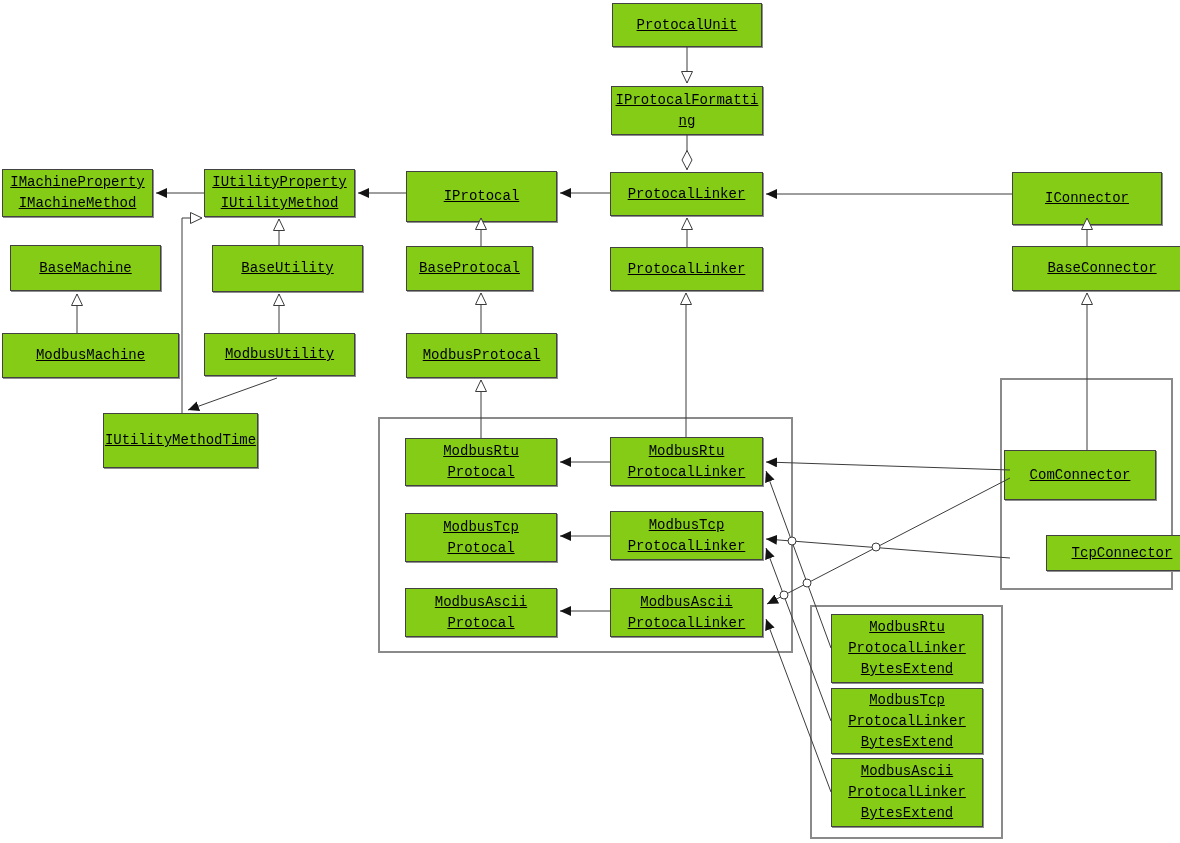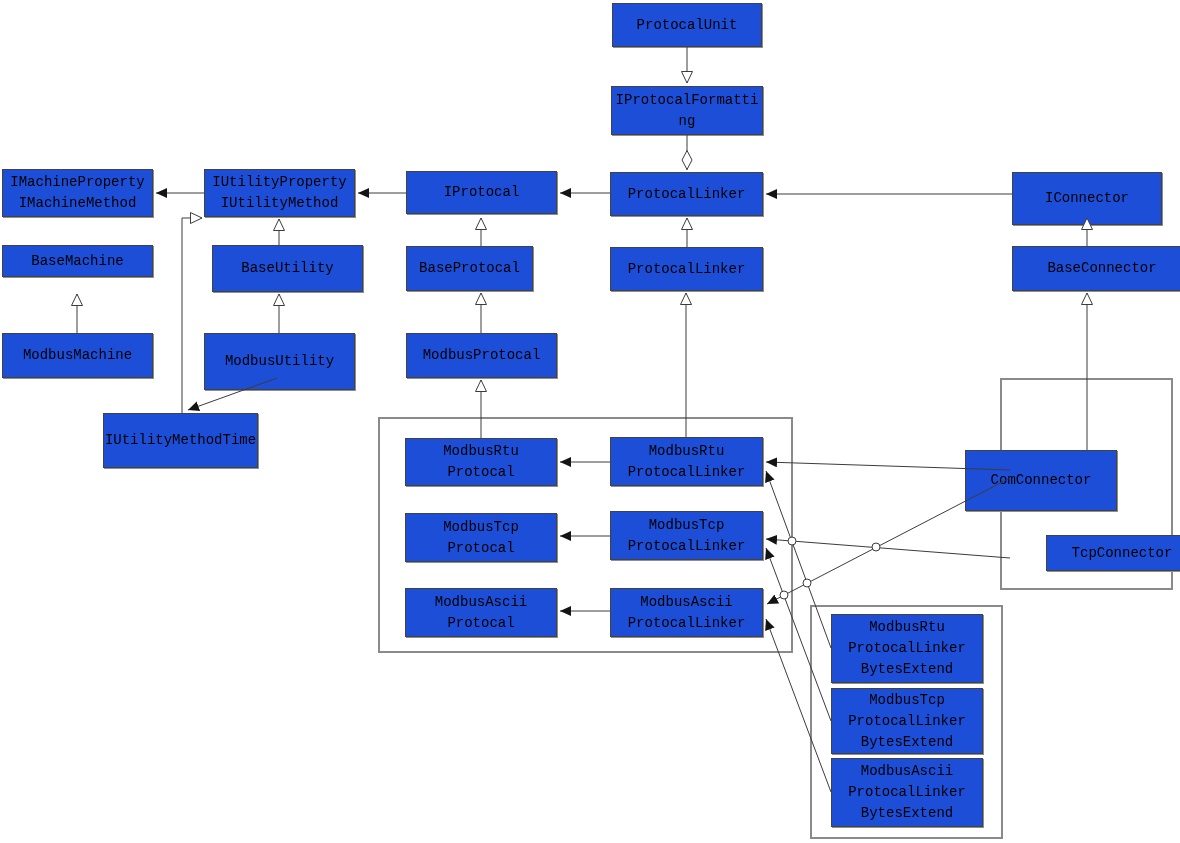--- a/index.html
+++ b/index.html
@@ -3,28 +3,29 @@
 <meta charset="utf-8">
 <style>
   html,body{margin:0;padding:0;}
   body{
     width:1180px;height:843px;position:relative;background:#ffffff;
     font-family:"Liberation Mono","DejaVu Sans Mono",monospace;
     overflow:hidden;
   }
   .node{
     position:absolute;
-    background:#1d4ed8;
+    background:#84cc16;
     border:1px solid #424242;
     box-shadow:1px 1px 0 #8e8e8e;
     display:flex;align-items:center;justify-content:center;
     text-align:center;
     font-size:14px;line-height:21px;color:#000000;
     white-space:pre-line;
     box-sizing:border-box;
+    text-decoration:underline;
   }
   .group{
     position:absolute;
     border:2px solid #8a8a8a;
     background:transparent;
     box-sizing:border-box;
   }
   svg.edges{
     position:absolute;left:0;top:0;z-index:5;pointer-events:none;
   }
@@ -35,39 +36,39 @@
 <div class="group" style="left:378px;top:417px;width:415px;height:236px"></div>
 <div class="group" style="left:1000px;top:378px;width:173px;height:212px"></div>
 <div class="group" style="left:810px;top:605px;width:193px;height:234px"></div>
 
 <div class="node" style="left:612px;top:3px;width:150px;height:44px"><span>ProtocalUnit</span></div>
 <div class="node" style="left:611px;top:86px;width:152px;height:49px"><span>IProtocalFormatti
 ng</span></div>
 <div class="node" style="left:610px;top:172px;width:153px;height:44px"><span>ProtocalLinker</span></div>
 <div class="node" style="left:610px;top:247px;width:153px;height:44px"><span>ProtocalLinker</span></div>
 
-<div class="node" style="left:406px;top:171px;width:151px;height:43px"><span>IProtocal</span></div>
+<div class="node" style="left:406px;top:171px;width:151px;height:51px"><span>IProtocal</span></div>
 <div class="node" style="left:406px;top:246px;width:127px;height:45px"><span>BaseProtocal</span></div>
 <div class="node" style="left:406px;top:333px;width:151px;height:45px"><span>ModbusProtocal</span></div>
 
 <div class="node" style="left:204px;top:169px;width:151px;height:48px"><span>IUtilityProperty
 IUtilityMethod</span></div>
 <div class="node" style="left:212px;top:245px;width:151px;height:47px"><span>BaseUtility</span></div>
-<div class="node" style="left:204px;top:333px;width:151px;height:57px"><span>ModbusUtility</span></div>
+<div class="node" style="left:204px;top:333px;width:151px;height:43px"><span>ModbusUtility</span></div>
 
 <div class="node" style="left:2px;top:169px;width:151px;height:48px"><span>IMachineProperty
 IMachineMethod</span></div>
-<div class="node" style="left:2px;top:245px;width:151px;height:32px"><span>BaseMachine</span></div>
-<div class="node" style="left:2px;top:333px;width:151px;height:45px"><span>ModbusMachine</span></div>
+<div class="node" style="left:10px;top:245px;width:151px;height:46px"><span>BaseMachine</span></div>
+<div class="node" style="left:2px;top:333px;width:177px;height:45px"><span>ModbusMachine</span></div>
 
 <div class="node" style="left:103px;top:413px;width:155px;height:55px"><span>IUtilityMethodTime</span></div>
 
 <div class="node" style="left:1012px;top:172px;width:150px;height:53px"><span>IConnector</span></div>
 <div class="node" style="left:1012px;top:246px;width:180px;height:45px"><span>BaseConnector</span></div>
-<div class="node" style="left:965px;top:450px;width:152px;height:61px"><span>ComConnector</span></div>
+<div class="node" style="left:1004px;top:450px;width:152px;height:50px"><span>ComConnector</span></div>
 <div class="node" style="left:1046px;top:535px;width:152px;height:36px"><span>TcpConnector</span></div>
 
 <div class="node" style="left:405px;top:438px;width:152px;height:48px"><span>ModbusRtu
 Protocal</span></div>
 <div class="node" style="left:405px;top:513px;width:152px;height:49px"><span>ModbusTcp
 Protocal</span></div>
 <div class="node" style="left:405px;top:588px;width:152px;height:49px"><span>ModbusAscii
 Protocal</span></div>
 
 <div class="node" style="left:610px;top:437px;width:153px;height:49px"><span>ModbusRtu

